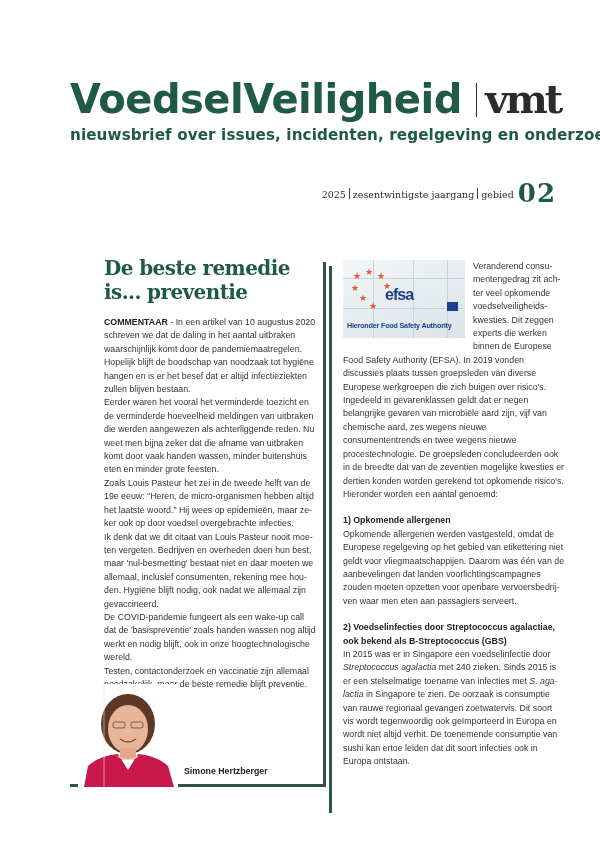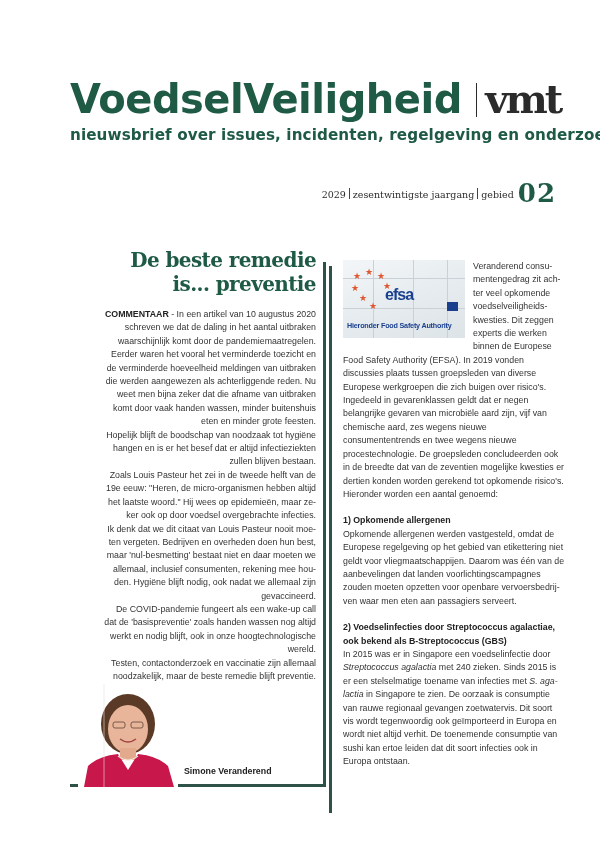--- a/index.html
+++ b/index.html
@@ -11,21 +11,21 @@
   .mast-vmt { font-family: "DejaVu Serif", serif; font-weight: bold; color: #2b2b2b; font-size: 40px; letter-spacing: -3px; }
   .mast-sub { font-family: "DejaVu Sans", sans-serif; font-weight: bold; font-size: 15.2px; color: #1f5a45; margin-top: 4px; white-space: nowrap; letter-spacing: 0.1px; }
 
   .issue-line { position: absolute; right: 44px; top: 178px; font-family: "DejaVu Serif", serif; font-size: 9.5px; color: #2b2b2b; white-space: nowrap; }
   .issue-line .num { font-size: 26px; color: #1f5a45; font-weight: bold; vertical-align: -4px; margin-left: 1px; letter-spacing: 1px; }
   .issue-line .bar { display: inline-block; width: 1px; height: 11px; background: #444; margin: 0 3px; vertical-align: -1px; }
 
   .frame-left { position: absolute; left: 70px; top: 262px; width: 256px; height: 525px; border-right: 3px solid #2f5248; border-bottom: 3px solid #2f5248; box-sizing: border-box; }
   .frame-right { position: absolute; left: 329px; top: 266px; width: 3px; height: 547px; background: #2f5248; }
 
-  .col-left { position: absolute; left: 104px; top: 248px; width: 212px; text-align: right; }
+  .col-left { position: absolute; left: 104px; top: 256px; width: 212px; }
   .col-right { position: absolute; left: 343px; top: 260px; width: 222px; }
 
   .headline { font-family: "DejaVu Serif", serif; font-weight: bold; color: #1f5a45; font-size: 20px; line-height: 24px; margin: 0 0 12px 0; letter-spacing: -0.6px; }
   .body-text { font-family: "Liberation Sans", sans-serif; font-size: 8.8px; line-height: 13.4px; color: #333; margin: 0; }
   .body-text p { margin: 0; }
   .body-text strong { font-weight: bold; color: #222; }
   .section-title { font-weight: bold; color: #222; margin-top: 13px !important; }
   .gap { height: 13px; }
 
   .portrait { position: absolute; left: 78px; top: 684px; width: 100px; height: 103px; overflow: hidden; }
@@ -44,32 +44,32 @@
 <body>
 
 <header class="masthead">
   <div class="mast-title">
     <span>VoedselVeiligheid</span><span class="mast-sep"></span><span class="mast-vmt">vmt</span>
   </div>
   <div class="mast-sub">nieuwsbrief over issues, incidenten, regelgeving en onderzoek</div>
 </header>
 
 <div class="issue-line">
-  <span>2029</span><span class="bar"></span><span>zesentwintigste jaargang</span><span class="bar"></span><span>gebied</span> <span class="num">02</span>
+  <span>2025</span><span class="bar"></span><span>zesentwintigste jaargang</span><span class="bar"></span><span>gebied</span> <span class="num">02</span>
 </div>
 
 <div class="frame-left"></div>
 <div class="frame-right"></div>
 
 <article class="col-left">
   <h1 class="headline">De beste remedie is... preventie</h1>
   <div class="body-text">
     <p><strong>COMMENTAAR</strong><span> - In een artikel van 10 augustus 2020 schreven we dat de daling in het aantal uitbraken waar­schijnlijk komt door de pandemiemaatregelen.</span></p>
+    <p>Hopelijk blijft de boodschap van noodzaak tot hygiëne hangen en is er het besef dat er altijd infectieziekten zullen blijven bestaan.</p>
     <p>Eerder waren het vooral het verminderde toezicht en de verminderde hoeveelheid meldingen van uitbraken die werden aangewezen als achterliggende reden. Nu weet men bijna zeker dat die afname van uitbraken komt door vaak handen wassen, minder buitenshuis eten en minder grote feesten.</p>
-    <p>Hopelijk blijft de boodschap van noodzaak tot hygiëne hangen en is er het besef dat er altijd infectieziekten zullen blijven bestaan.</p>
     <p>Zoals Louis Pasteur het zei in de tweede helft van de 19e eeuw: "Heren, de micro-organismen hebben altijd het laatste woord." Hij wees op epidemieën, maar ze­ker ook op door voedsel overgebrachte infecties.</p>
     <p>Ik denk dat we dit citaat van Louis Pasteur nooit moe­ten vergeten. Bedrijven en overheden doen hun best, maar 'nul-besmetting' bestaat niet en daar moeten we allemaal, inclusief consumenten, rekening mee hou­den. Hygiëne blijft nodig, ook nadat we allemaal zijn gevaccineerd.</p>
     <p>De COVID-pandemie fungeert als een wake-up call dat de 'basispreventie' zoals handen wassen nog altijd werkt en nodig blijft, ook in onze hoogtechnologische wereld.</p>
     <p>Testen, contactonderzoek en vaccinatie zijn allemaal noodzakelijk, maar de beste remedie blijft preventie.</p>
   </div>
 </article>
 
 <div class="portrait">
   <svg width="100" height="103" viewBox="0 0 100 103">
     <rect width="100" height="103" fill="#ffffff"></rect>
@@ -83,21 +83,21 @@
 
     <path d="M42 55 Q50 61 58 55" stroke="#a04040" stroke-width="1.5" fill="none"></path>
 
     <rect x="42" y="64" width="16" height="12" fill="#e2a98c"></rect>
 
     <path d="M6 103 L10 82 Q20 72 40 70 L50 86 L60 70 Q80 72 90 82 L96 103 Z" fill="#c8174a"></path>
     <path d="M40 72 Q50 80 60 72" stroke="#f2e6d6" stroke-width="1.2" fill="none"></path>
     <line x1="26" y1="0" x2="26" y2="103" stroke="#e6e0d8" stroke-width="0.6"></line>
   </svg>
 </div>
-<div class="caption">Simone Veranderend</div>
+<div class="caption">Simone Hertzberger</div>
 
 <article class="col-right">
   <div class="body-text">
     <div class="efsa-img">
       <div class="grid-h" style="top:18px"></div>
       <div class="grid-h" style="top:48px"></div>
       <div class="grid-v" style="left:30px"></div>
       <div class="grid-v" style="left:70px"></div>
       <div class="grid-v" style="left:104px"></div>
       <span class="star" style="left:10px;top:12px">★</span>

